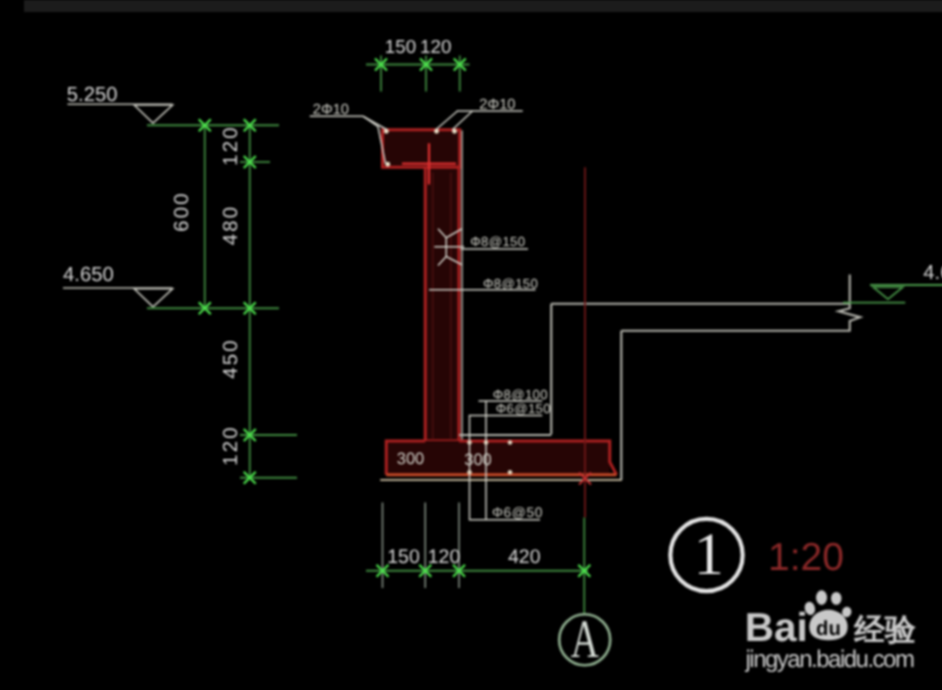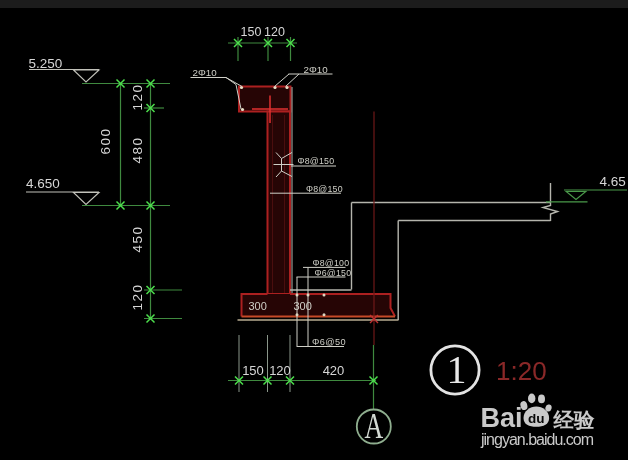--- a/index.html
+++ b/index.html
@@ -1,17 +1,17 @@
 <!DOCTYPE html>
 <html><head>
 <meta charset="utf-8">
 <style>
   html,body{margin:0;padding:0;background:#000;width:628px;height:460px;overflow:hidden;}
   svg{display:block;font-family:"Liberation Sans",sans-serif;}
-  .blurwrap{filter:blur(0.6px);}
+  .blurwrap{filter:blur(0.6px);padding-left:16px;}
 </style>
 </head>
 <body>
 <div class="blurwrap">
 <svg width="628" height="460" viewBox="0 0 628 460">
 
   <rect x="0" y="0" width="628" height="460" fill="#000000"></rect>
 
   <rect x="0" y="0" width="628" height="8" fill="#1c1c1c"></rect>
 

